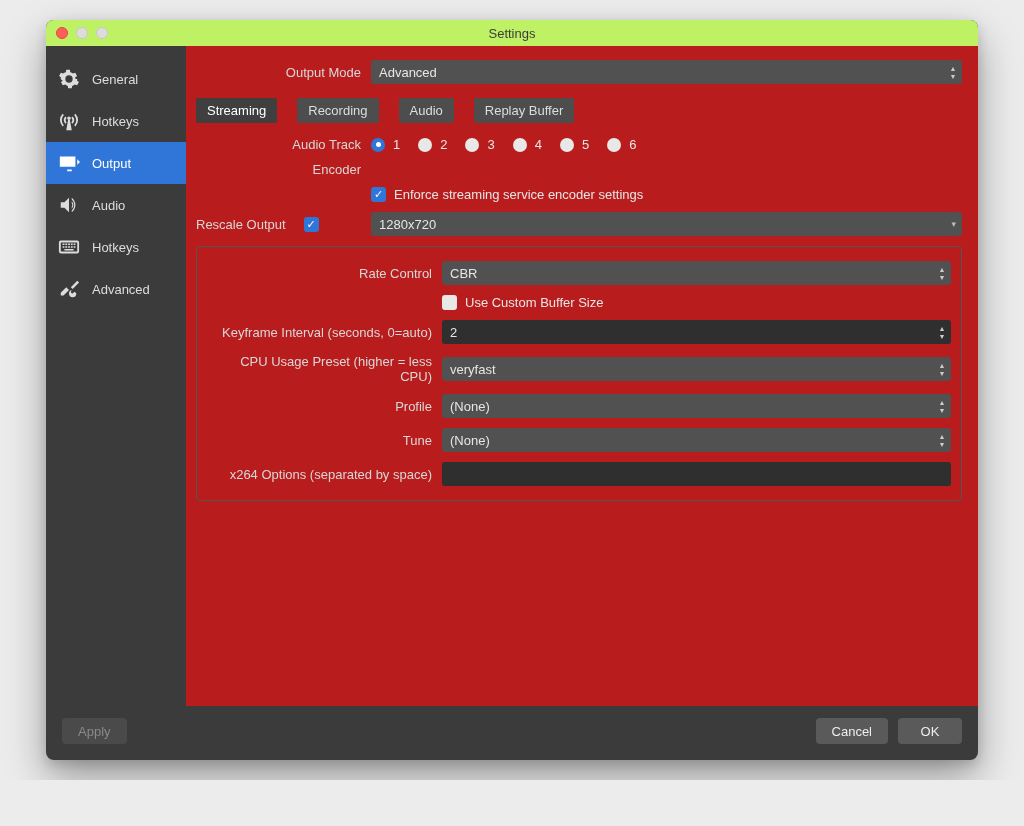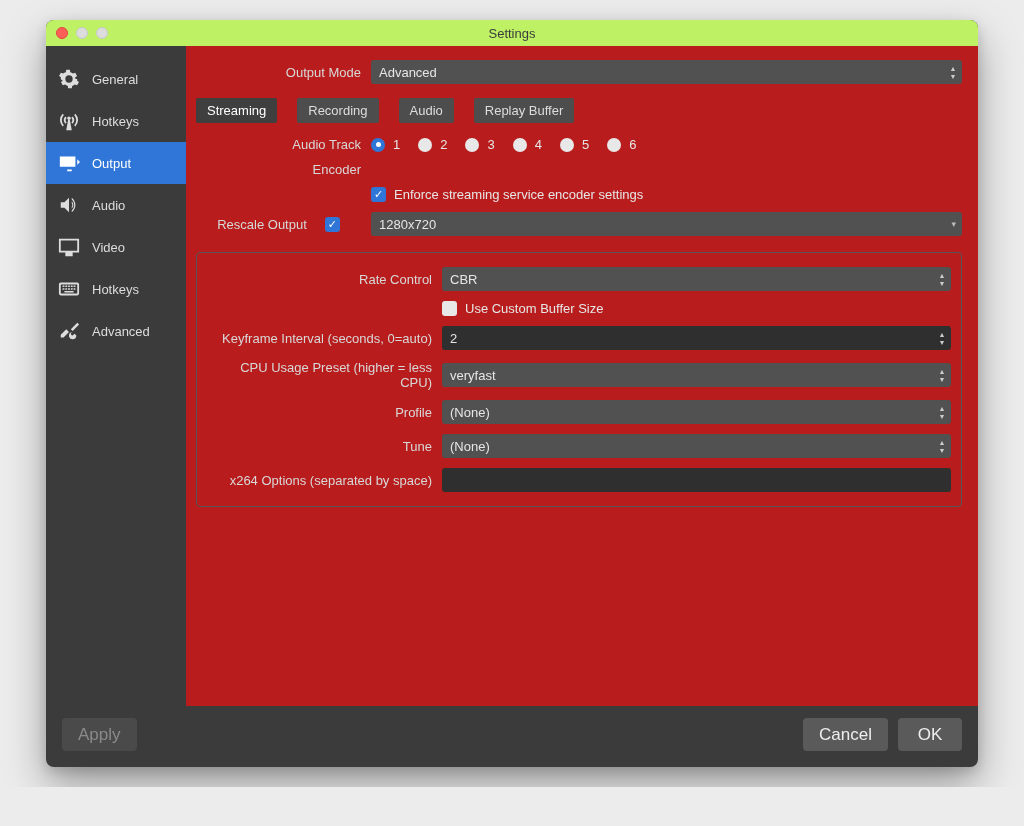--- a/index.html
+++ b/index.html
@@ -71,29 +71,29 @@
   .radio.sel { background: #2f76d8; }
   .radio .dot { width: 5px; height: 5px; background: #fff; border-radius:50%; }
   .radio-group { display: flex; gap: 18px; }
   .radio-lbl { display:flex; align-items:center; gap:2px; }
   .check {
     width: 15px; height: 15px; border-radius: 3px; background: #e8e8e8;
     display:inline-flex; align-items:center; justify-content:center; margin-right: 8px;
   }
   .check.on { background: #2f76d8; color: #fff; font-size: 11px; }
   .frame {
-    border: 1px solid #555; border-radius: 4px; padding: 14px 10px 10px 10px; margin-top: 6px;
+    border: 1px solid #555; border-radius: 4px; padding: 14px 10px 10px 10px; 
   }
   .footer {
     display: flex; padding: 12px 16px 16px 16px; gap: 10px;
   }
   .footer .spacer { flex: 1; }
   .btn {
-    min-width: 64px; height: 33px; background: #5a5a5a; color: #eee;
-    border: none; border-radius: 4px; padding: 0 16px; font-size: 17px;
+    min-width: 64px; height: 26px; background: #5a5a5a; color: #eee;
+    border: none; border-radius: 4px; padding: 0 16px; font-size: 13px;
   }
   .btn.disabled { background: #4a4a4a; color: #8a8a8a; }
 </style>
 </head>
 <body>
 
 <div class="window">
   <div class="titlebar">
     <div class="traffic">
       <div class="light red"></div>
@@ -133,28 +133,20 @@
         <span class="ico">
           <svg viewBox="0 0 24 24">
               <path d="M3 9h4l5-5v16l-5-5H3V9zm12-1a6 6 0 0 1 0 8v-2a4 4 0 0 0 0-4V8zm0-4a10 10 0 0 1 0 16v-2a8 8 0 0 0 0-12V4z"></path>
             </svg>
         </span>
         <span>Audio</span>
       </div>
       <div class="side-item">
         <span class="ico">
           <svg viewBox="0 0 24 24">
-              <path d="M2 4h20v13H2V4zm7 15h6v2H9v-2z" fill="none" stroke="#ddd" stroke-width="2"></path>
-            </svg>
-        </span>
-        <span>Video</span>
-      </div>
-      <div class="side-item">
-        <span class="ico">
-          <svg viewBox="0 0 24 24">
               <rect x="2" y="6" width="20" height="12" rx="1" fill="none" stroke="#ddd" stroke-width="2"></rect>
               <path d="M5 9h2M8 9h2M11 9h2M14 9h2M17 9h2M5 12h2M8 12h2M11 12h2M14 12h2M17 12h2M7 15h10" stroke="#ddd" stroke-width="1.5"></path>
             </svg>
         </span>
         <span>Hotkeys</span>
       </div>
       <div class="side-item">
         <span class="ico">
           <svg viewBox="0 0 24 24">
               <path d="M21 3l-7 7 2 2 7-7-2-2zM3 16l6-6 3 3-6 6H3v-3zm13-3a4 4 0 1 0 4 4l-2-2-2 2a2 2 0 1 1 0-4z"></path>
@@ -225,21 +217,21 @@
 
       <div class="row">
         <div class="lbl"></div>
         <div class="ctrl">
           <span class="check on">✓</span>
           <span>Enforce streaming service encoder settings</span>
         </div>
       </div>
 
       <div class="row">
-        <div class="lbl" style="display:flex;justify-content:center;align-items:center;gap:18px;">
+        <div class="lbl" style="display:flex;justify-content:flex-start;align-items:center;gap:18px;">
           <span>Rescale Output</span>
           <span class="check on" style="margin-right:0">✓</span>
         </div>
         <div class="ctrl">
           <div class="select">
             <span>1280x720</span>
             <span class="caret">▾</span>
           </div>
         </div>
       </div>

